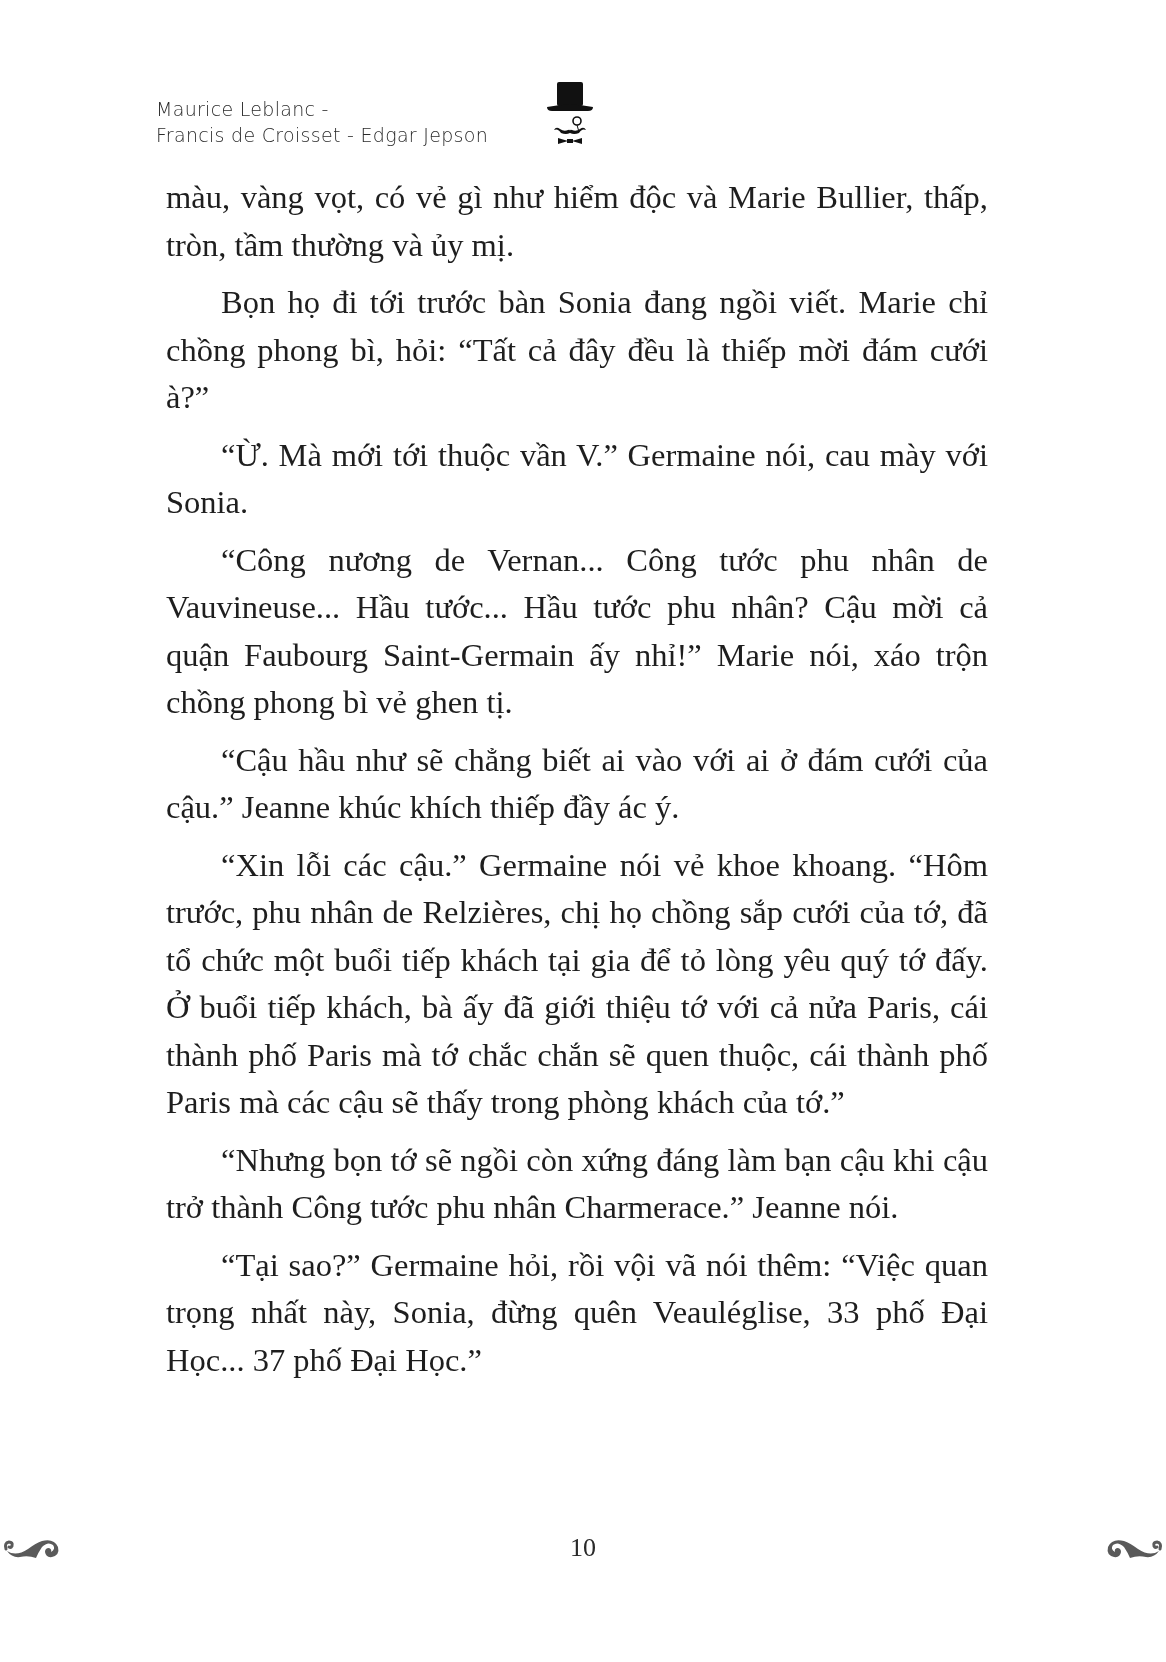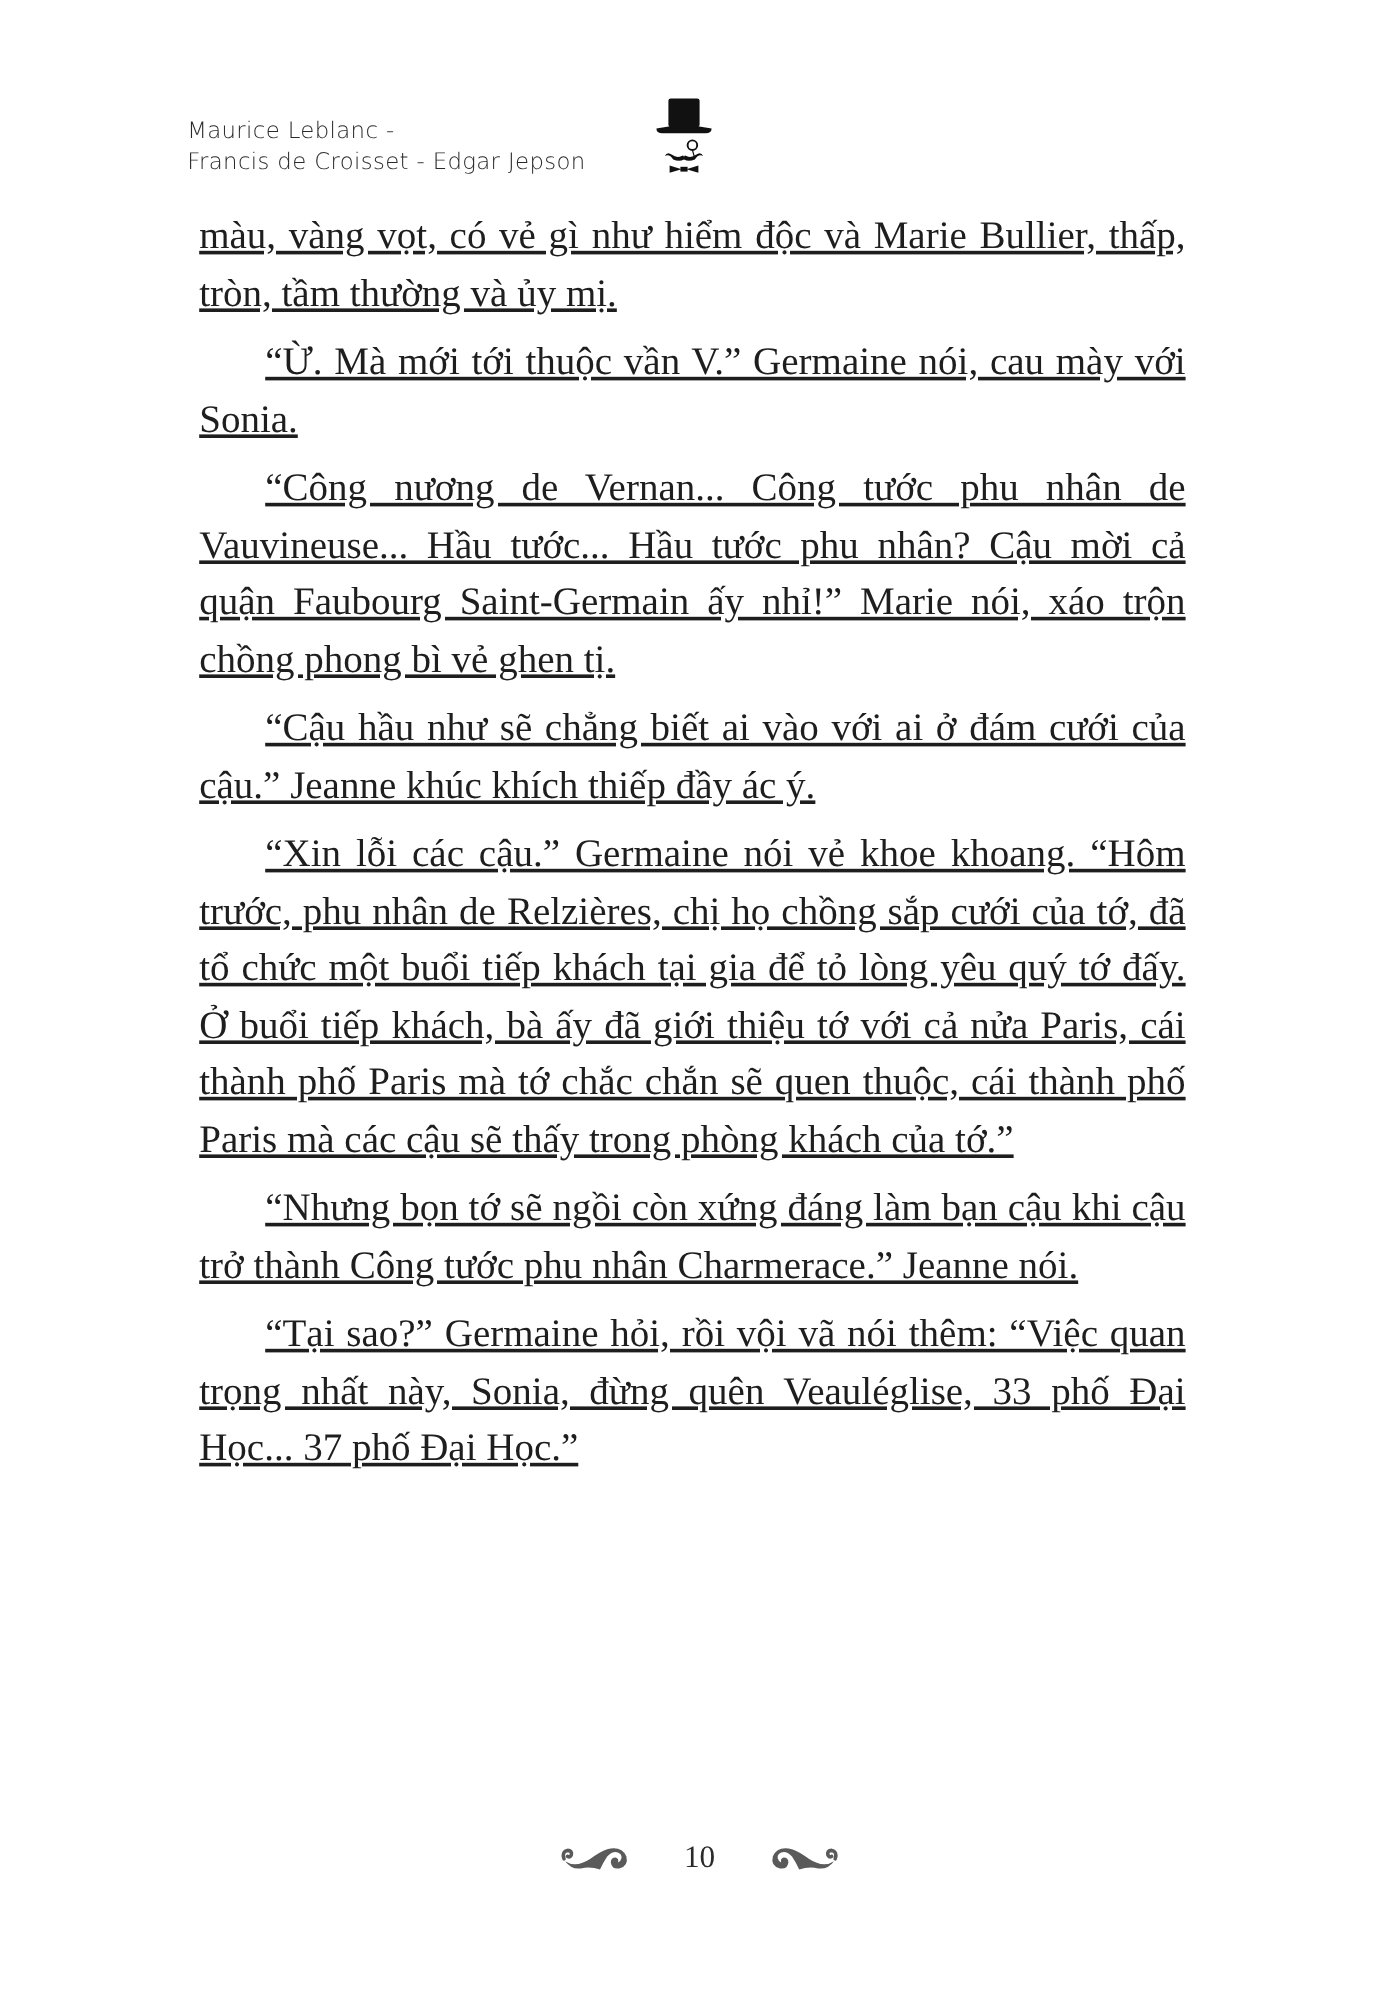--- a/index.html
+++ b/index.html
@@ -52,34 +52,33 @@
       font-family: "Liberation Serif", "DejaVu Serif", serif;
       font-size: 32.5px;
       line-height: 47.5px;
       color: #1e1e1e;
       text-align: justify;
       text-align-last: left;
     }
     .body-text p {
       margin: 0 4px 10px 0;
       text-indent: 55px;
-      text-decoration: underline;
     }
     .body-text p.no-indent {
       text-indent: 0;
     }
     .footer {
       position: absolute;
       left: 0;
       top: 1525px;
       width: 1166px;
       height: 46px;
       display: flex;
       align-items: center;
-      justify-content: center;
+      justify-content: space-between;
       gap: 34px;
     }
     .page-number {
       font-family: "Liberation Serif", "DejaVu Serif", serif;
       font-size: 26px;
       color: #2a2a2a;
       padding: 0 10px;
     }
     .ornament {
       width: 62px;
@@ -109,20 +108,21 @@
       <path d="M10 50 Q12 46 16 49 Q20 52 24 50 Q26 49 26 51 Q26 49 28 50 Q32 52 36 49 Q40 46 42 50 Q38 48 35 53 Q30 55 26 53 Q22 55 17 53 Q14 48 10 50 Z" fill="#111"></path>
 
       <path d="M14 58 L24 61 L14 64 Z" fill="#111"></path>
       <rect x="23" y="59" width="6" height="4" fill="#111"></rect>
       <path d="M38 58 L28 61 L38 64 Z" fill="#111"></path>
     </svg>
   </div>
 
   <div class="body-text">
     <p class="no-indent">màu, vàng vọt, có vẻ gì như hiểm độc và Marie Bullier, thấp, tròn, tầm thường và ủy mị.</p>
+    <p>Bọn họ đi tới trước bàn Sonia đang ngồi viết. Marie chỉ chồng phong bì, hỏi: “Tất cả đây đều là thiếp mời đám cưới à?”</p>
     <p>“Ừ. Mà mới tới thuộc vần V.” Germaine nói, cau mày với Sonia.</p>
     <p>“Công nương de Vernan... Công tước phu nhân de Vauvineuse... Hầu tước... Hầu tước phu nhân? Cậu mời cả quận Faubourg Saint-Germain ấy nhỉ!” Marie nói, xáo trộn chồng phong bì vẻ ghen tị.</p>
     <p>“Cậu hầu như sẽ chẳng biết ai vào với ai ở đám cưới của cậu.” Jeanne khúc khích thiếp đầy ác ý.</p>
     <p>“Xin lỗi các cậu.” Germaine nói vẻ khoe khoang. “Hôm trước, phu nhân de Relzières, chị họ chồng sắp cưới của tớ, đã tổ chức một buổi tiếp khách tại gia để tỏ lòng yêu quý tớ đấy. Ở buổi tiếp khách, bà ấy đã giới thiệu tớ với cả nửa Paris, cái thành phố Paris mà tớ chắc chắn sẽ quen thuộc, cái thành phố Paris mà các cậu sẽ thấy trong phòng khách của tớ.”</p>
     <p>“Nhưng bọn tớ sẽ ngồi còn xứng đáng làm bạn cậu khi cậu trở thành Công tước phu nhân Charmerace.” Jeanne nói.</p>
     <p>“Tại sao?” Germaine hỏi, rồi vội vã nói thêm: “Việc quan trọng nhất này, Sonia, đừng quên Veauléglise, 33 phố Đại Học... 37 phố Đại Học.”</p>
   </div>
 
   <div class="footer">
     <svg class="ornament" viewBox="0 0 62 30">

